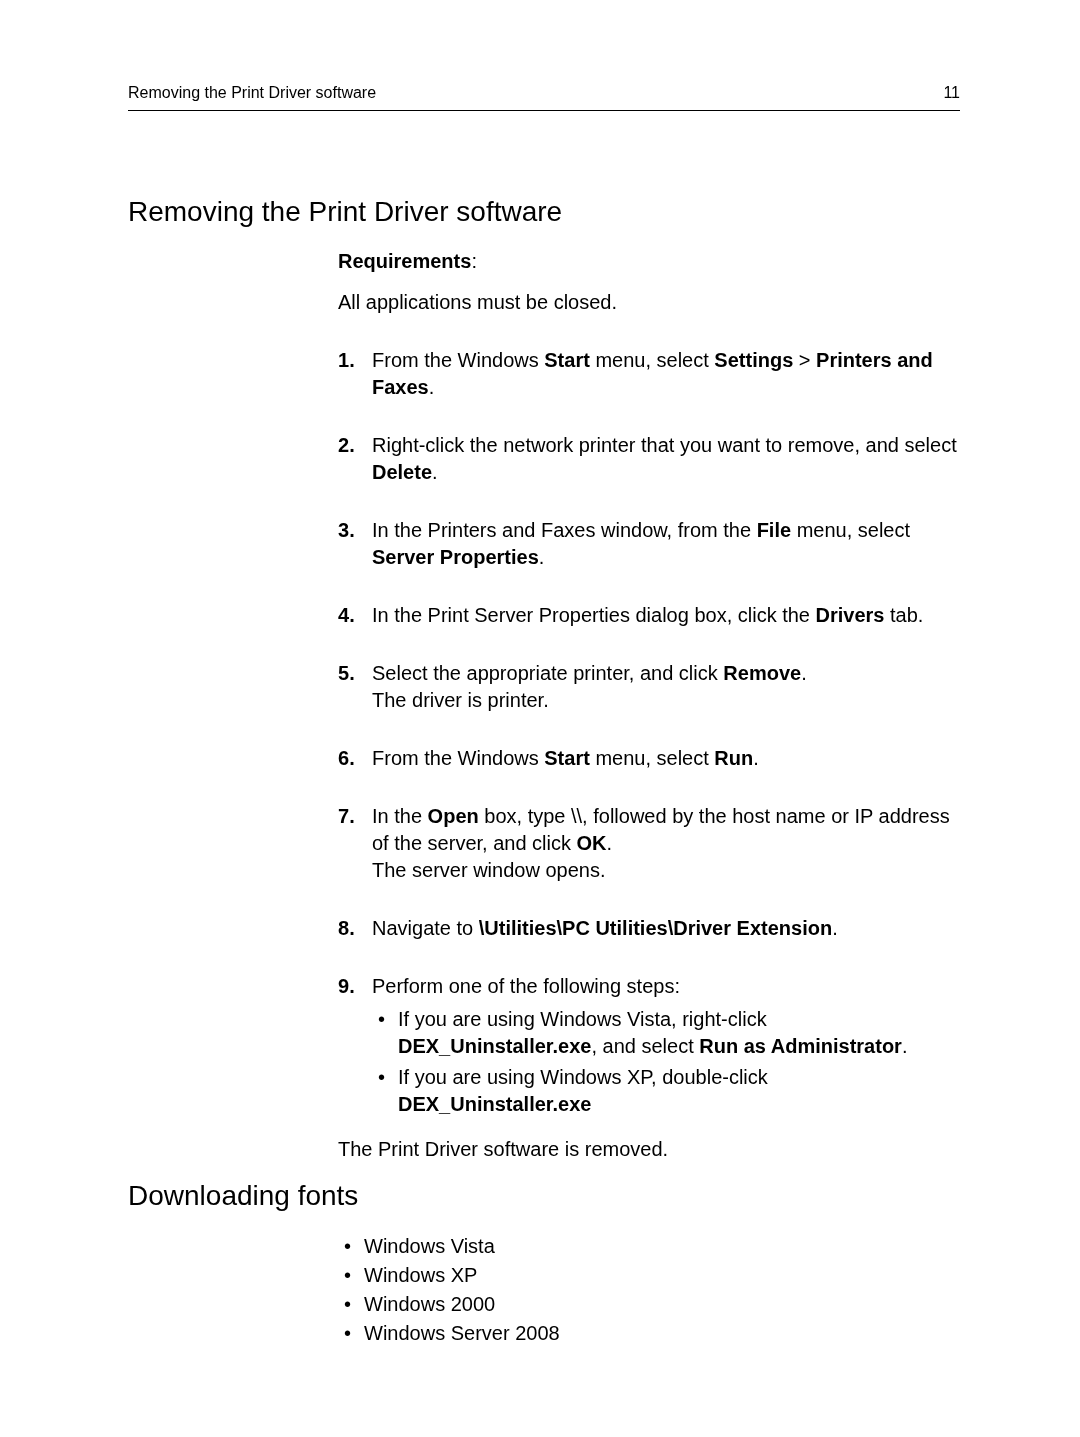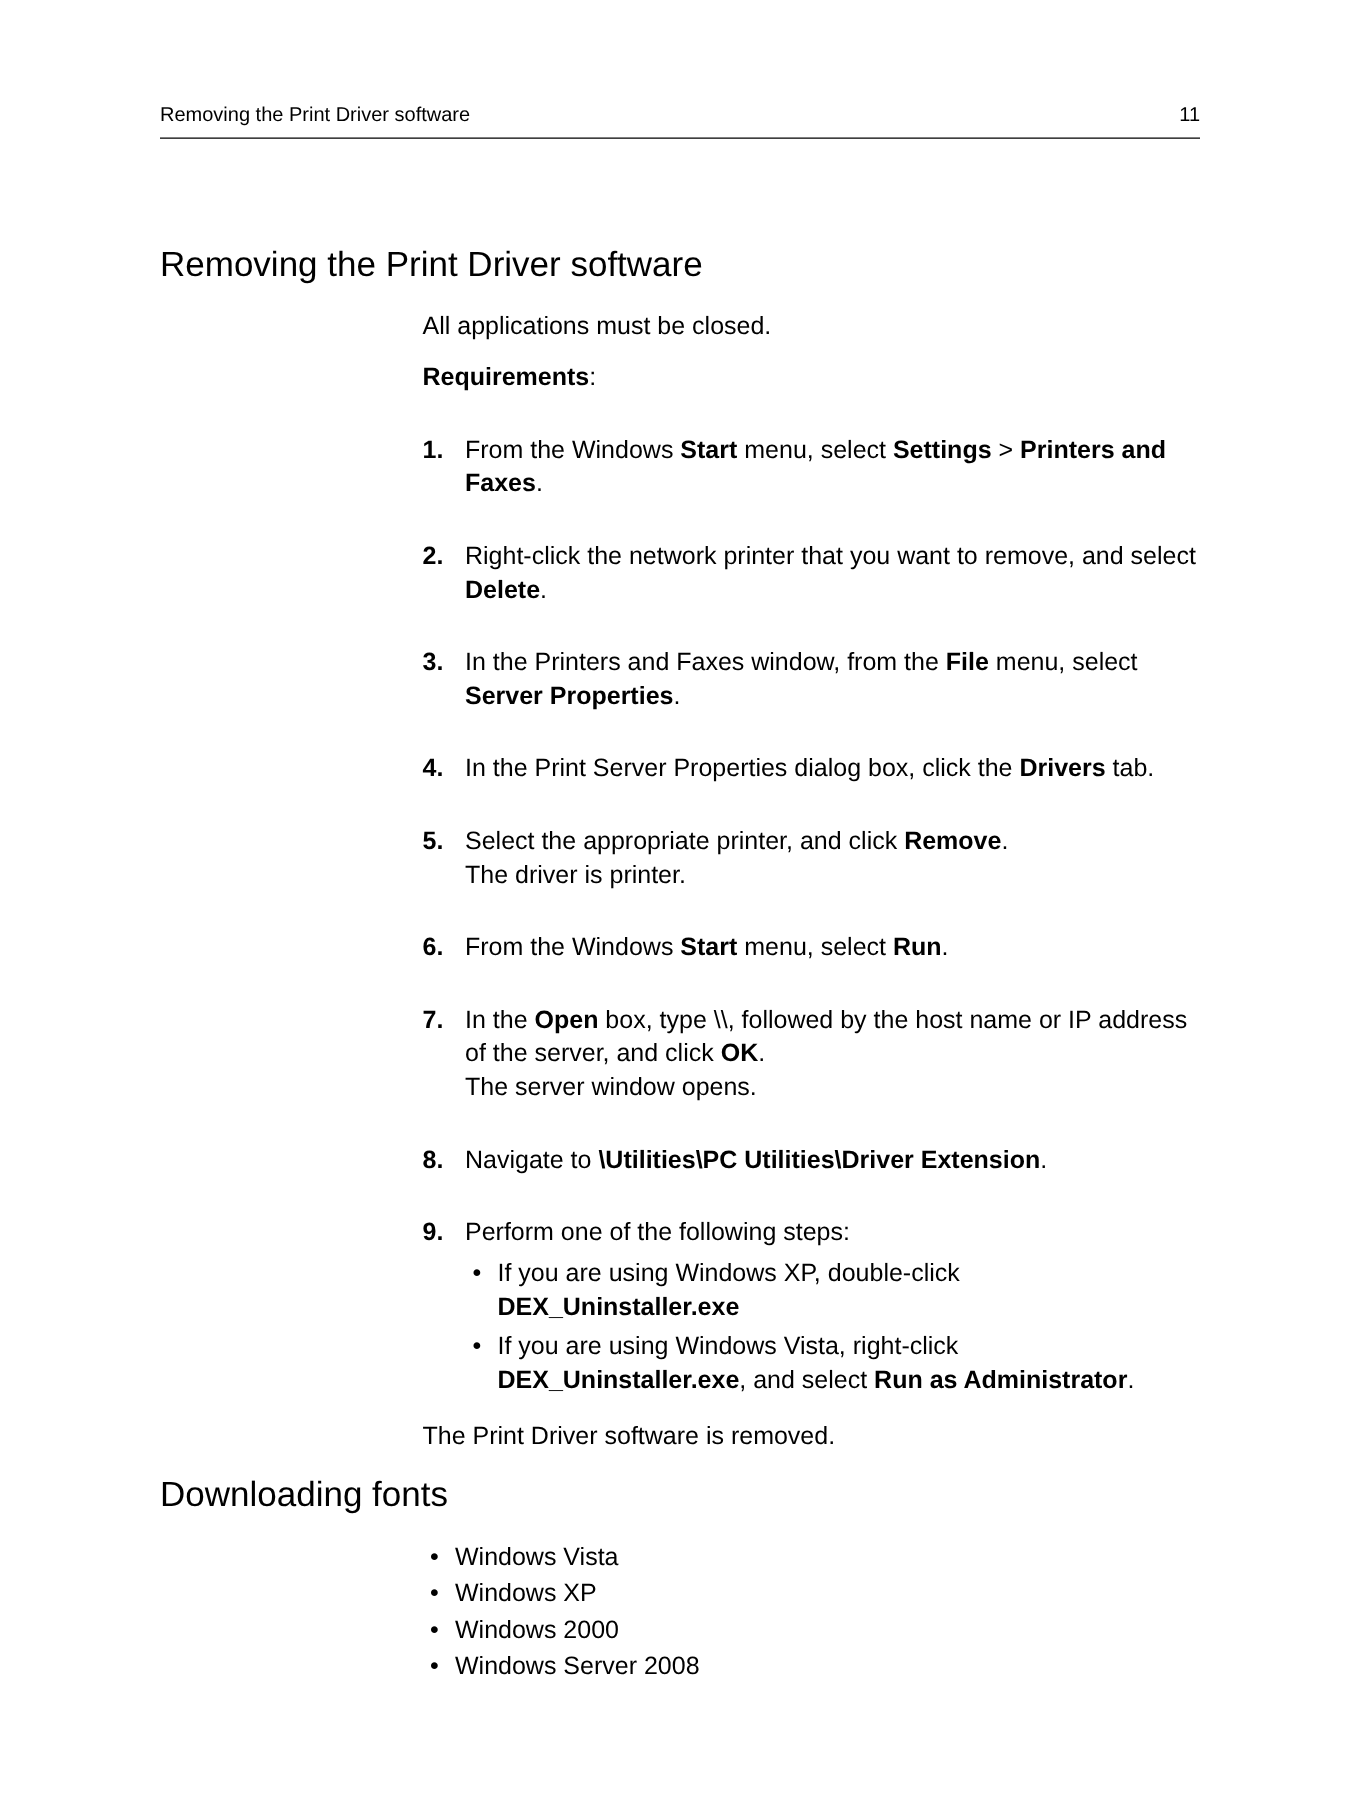--- a/index.html
+++ b/index.html
@@ -98,45 +98,45 @@
 
   <div class="header-row">
     <span>Removing the Print Driver software</span>
     <span>11</span>
   </div>
 
   <h2 class="section-title">Removing the Print Driver software</h2>
 
   <div class="body-col">
 
+    <p class="para"><b class="req-label">Requirements</b>:</p>
+
     <p class="para">All applications must be closed.</p>
-
-    <p class="para"><b class="req-label">Requirements</b>:</p>
 
     <ol class="steps">
       <li><span>From the Windows </span><b>Start</b><span> menu, select  </span><b>Settings</b><span>  &gt; </span><b>Printers and Faxes</b><span>.</span></li>
 
       <li><span>Right-click the network printer that you want to remove, and select </span><b>Delete</b><span>.</span></li>
 
       <li><span>In the Printers and Faxes window, from the </span><b>File</b><span> menu, select </span><b>Server Properties</b><span>.</span></li>
 
       <li><span>In the Print Server Properties dialog box, click the </span><b>Drivers</b><span> tab.</span></li>
 
       <li><span>Select the appropriate printer, and click </span><b>Remove</b><span>.</span><br><span>The driver is printer.</span></li>
 
       <li><span>From the Windows </span><b>Start</b><span> menu, select </span><b>Run</b><span>.</span></li>
 
       <li><span>In the </span><b>Open</b><span> box, type \\, followed by the host name or IP address of the server, and click </span><b>OK</b><span>.</span><br><span>The server window opens.</span></li>
 
       <li><span>Navigate to </span><b>\Utilities\PC Utilities\Driver Extension</b><span>.</span></li>
 
       <li><span>Perform one of the following steps:</span>
         <ul class="bullets">
+          <li><span>If you are using Windows Vista, right-click </span><b>DEX_Uninstaller.exe</b><span>, and select </span><b>Run as Administrator</b><span>.</span></li>
           <li><span>If you are using Windows XP, double-click </span><b>DEX_Uninstaller.exe</b></li>
-          <li><span>If you are using Windows Vista, right-click </span><b>DEX_Uninstaller.exe</b><span>, and select </span><b>Run as Administrator</b><span>.</span></li>
         </ul>
       </li>
     </ol>
 
     <p class="para">The Print Driver software is removed.</p>
   </div>
 
   <h2 class="section-title section-gap">Downloading fonts</h2>
 
   <div class="body-col">

